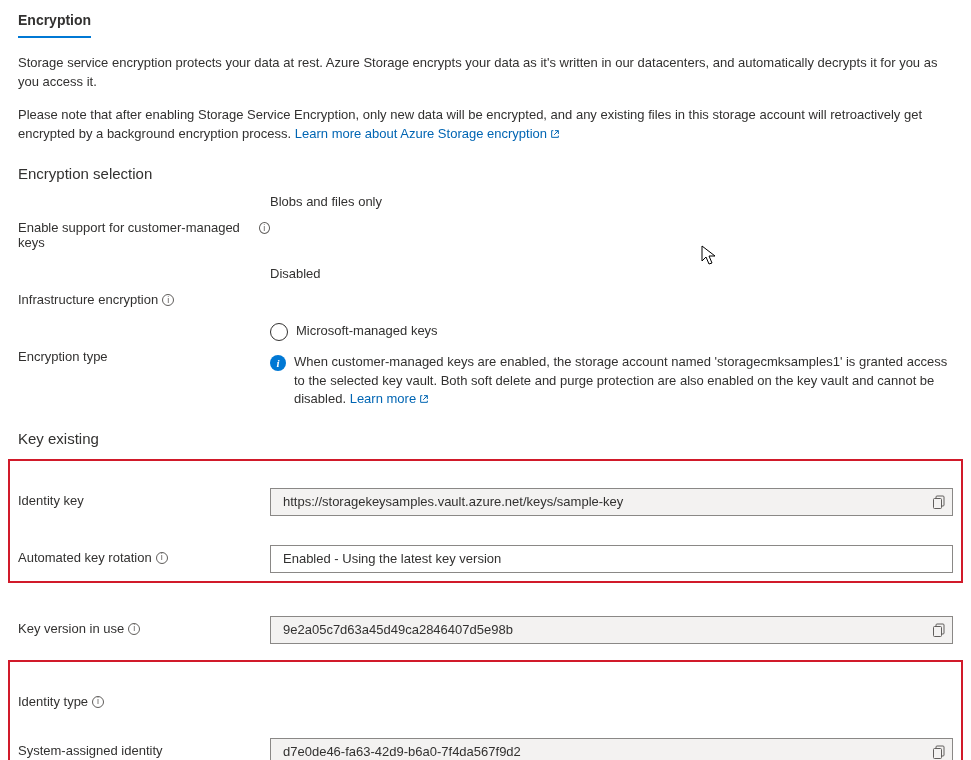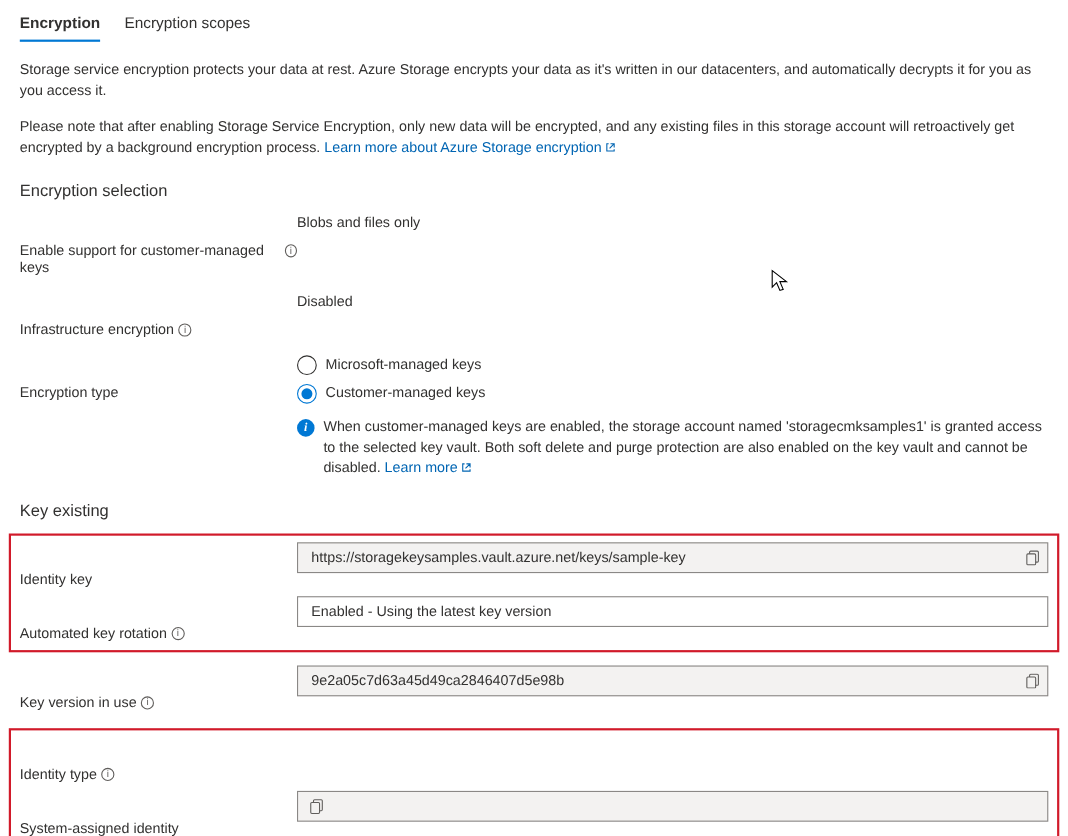--- a/index.html
+++ b/index.html
@@ -71,21 +71,21 @@
   .info-solid {
     width:16px; height:16px; border-radius:50%; background:#0078d4; color:#fff;
     display:flex; align-items:center; justify-content:center; font-size:11px;
     font-weight:600; flex:0 0 16px; margin-top:2px;
     font-family: Georgia, serif; font-style: italic;
   }
   .note-text { font-size:13px; color:#323130; line-height:1.4; }
   .field-box {
     border:1px solid #8a8886; height:28px; width:100%;
     display:flex; align-items:center; padding: 0 6px 0 10px;
-    font-size:13px; gap:6px;
+    font-size:13px; gap:6px;margin-top:21px;
   }
   .field-box.ro { background:#f3f2f1; color:#323130; }
   .field-box input {
     border:none; outline:none; background:transparent; flex:1;
     font-family:inherit; font-size:13px; color:#323130;
   }
   .copy-icon {
     width:14px; height:14px; cursor:pointer; flex:0 0 14px;
   }
   .highlight-box {
@@ -107,21 +107,20 @@
   }
 </style>
 </head>
 <body>
 
 
 
 
 <div class="tabs">
   <div class="tab active">Encryption</div>
-  <div class="tab">Encryption scopes</div>
 </div>
 
 
 <div class="desc">
   <p>Storage service encryption protects your data at rest. Azure Storage encrypts your data as it's written in our datacenters, and automatically decrypts it for you as you access it.</p>
   <p>
     <span>Please note that after enabling Storage Service Encryption, only new data will be encrypted, and any existing files in this storage account will retroactively get encrypted by a background encryption process. </span>
     <a class="link">
       <span>Learn more about Azure Storage encryption</span><svg class="ext-icon" viewBox="0 0 12 12">
           <path d="M4 2H2v8h8V8M6 2h4v4M10 2 5 7" stroke="#0065b3" stroke-width="1.2" fill="none"></path>
@@ -152,26 +151,20 @@
 <div class="row">
   <div class="lbl">
     <span>Encryption type</span>
   </div>
   <div class="val">
     <div class="radios">
       <div class="radio-row">
         <span class="radio-outer"></span>
         <span>Microsoft-managed keys</span>
       </div>
-      <div class="radio-row">
-        <span class="radio-outer sel">
-            <span class="radio-inner"></span>
-          </span>
-        <span>Customer-managed keys</span>
-      </div>
       <div class="note-row">
         <span class="info-solid">i</span>
         <div class="note-text">
           <span>When customer-managed keys are enabled, the storage account named 'storagecmksamples1' is granted access to the selected key vault. Both soft delete and purge protection are also enabled on the key vault and cannot be disabled. </span>
           <a class="link">
             <span>Learn more</span><svg class="ext-icon" viewBox="0 0 12 12">
                 <path d="M4 2H2v8h8V8M6 2h4v4M10 2 5 7" stroke="#0065b3" stroke-width="1.2" fill="none"></path>
               </svg>
           </a>
         </div>
@@ -233,20 +226,21 @@
       <span>Identity type</span>
       <span class="info-icon">i</span>
     </div>
   </div>
   <div class="row">
     <div class="lbl">
         <span>System-assigned identity</span>
       </div>
     <div class="val">
       <div class="field-box ro">
+        <input readonly="" value="d7e0de46-fa63-42d9-b6a0-7f4da567f9d2" style="">
         <svg class="copy-icon" viewBox="0 0 14 14">
             <rect x="4" y="1" width="8" height="10" rx="1" fill="none" stroke="#605e5c"></rect>
             <rect x="1.5" y="3.5" width="8" height="10" rx="1" fill="#f3f2f1" stroke="#605e5c"></rect>
           </svg>
       </div>
     </div>
   </div>
 </div>
 
 <a class="link" style="display:inline-block;margin:2px 0 6px 0;">Change key</a>

